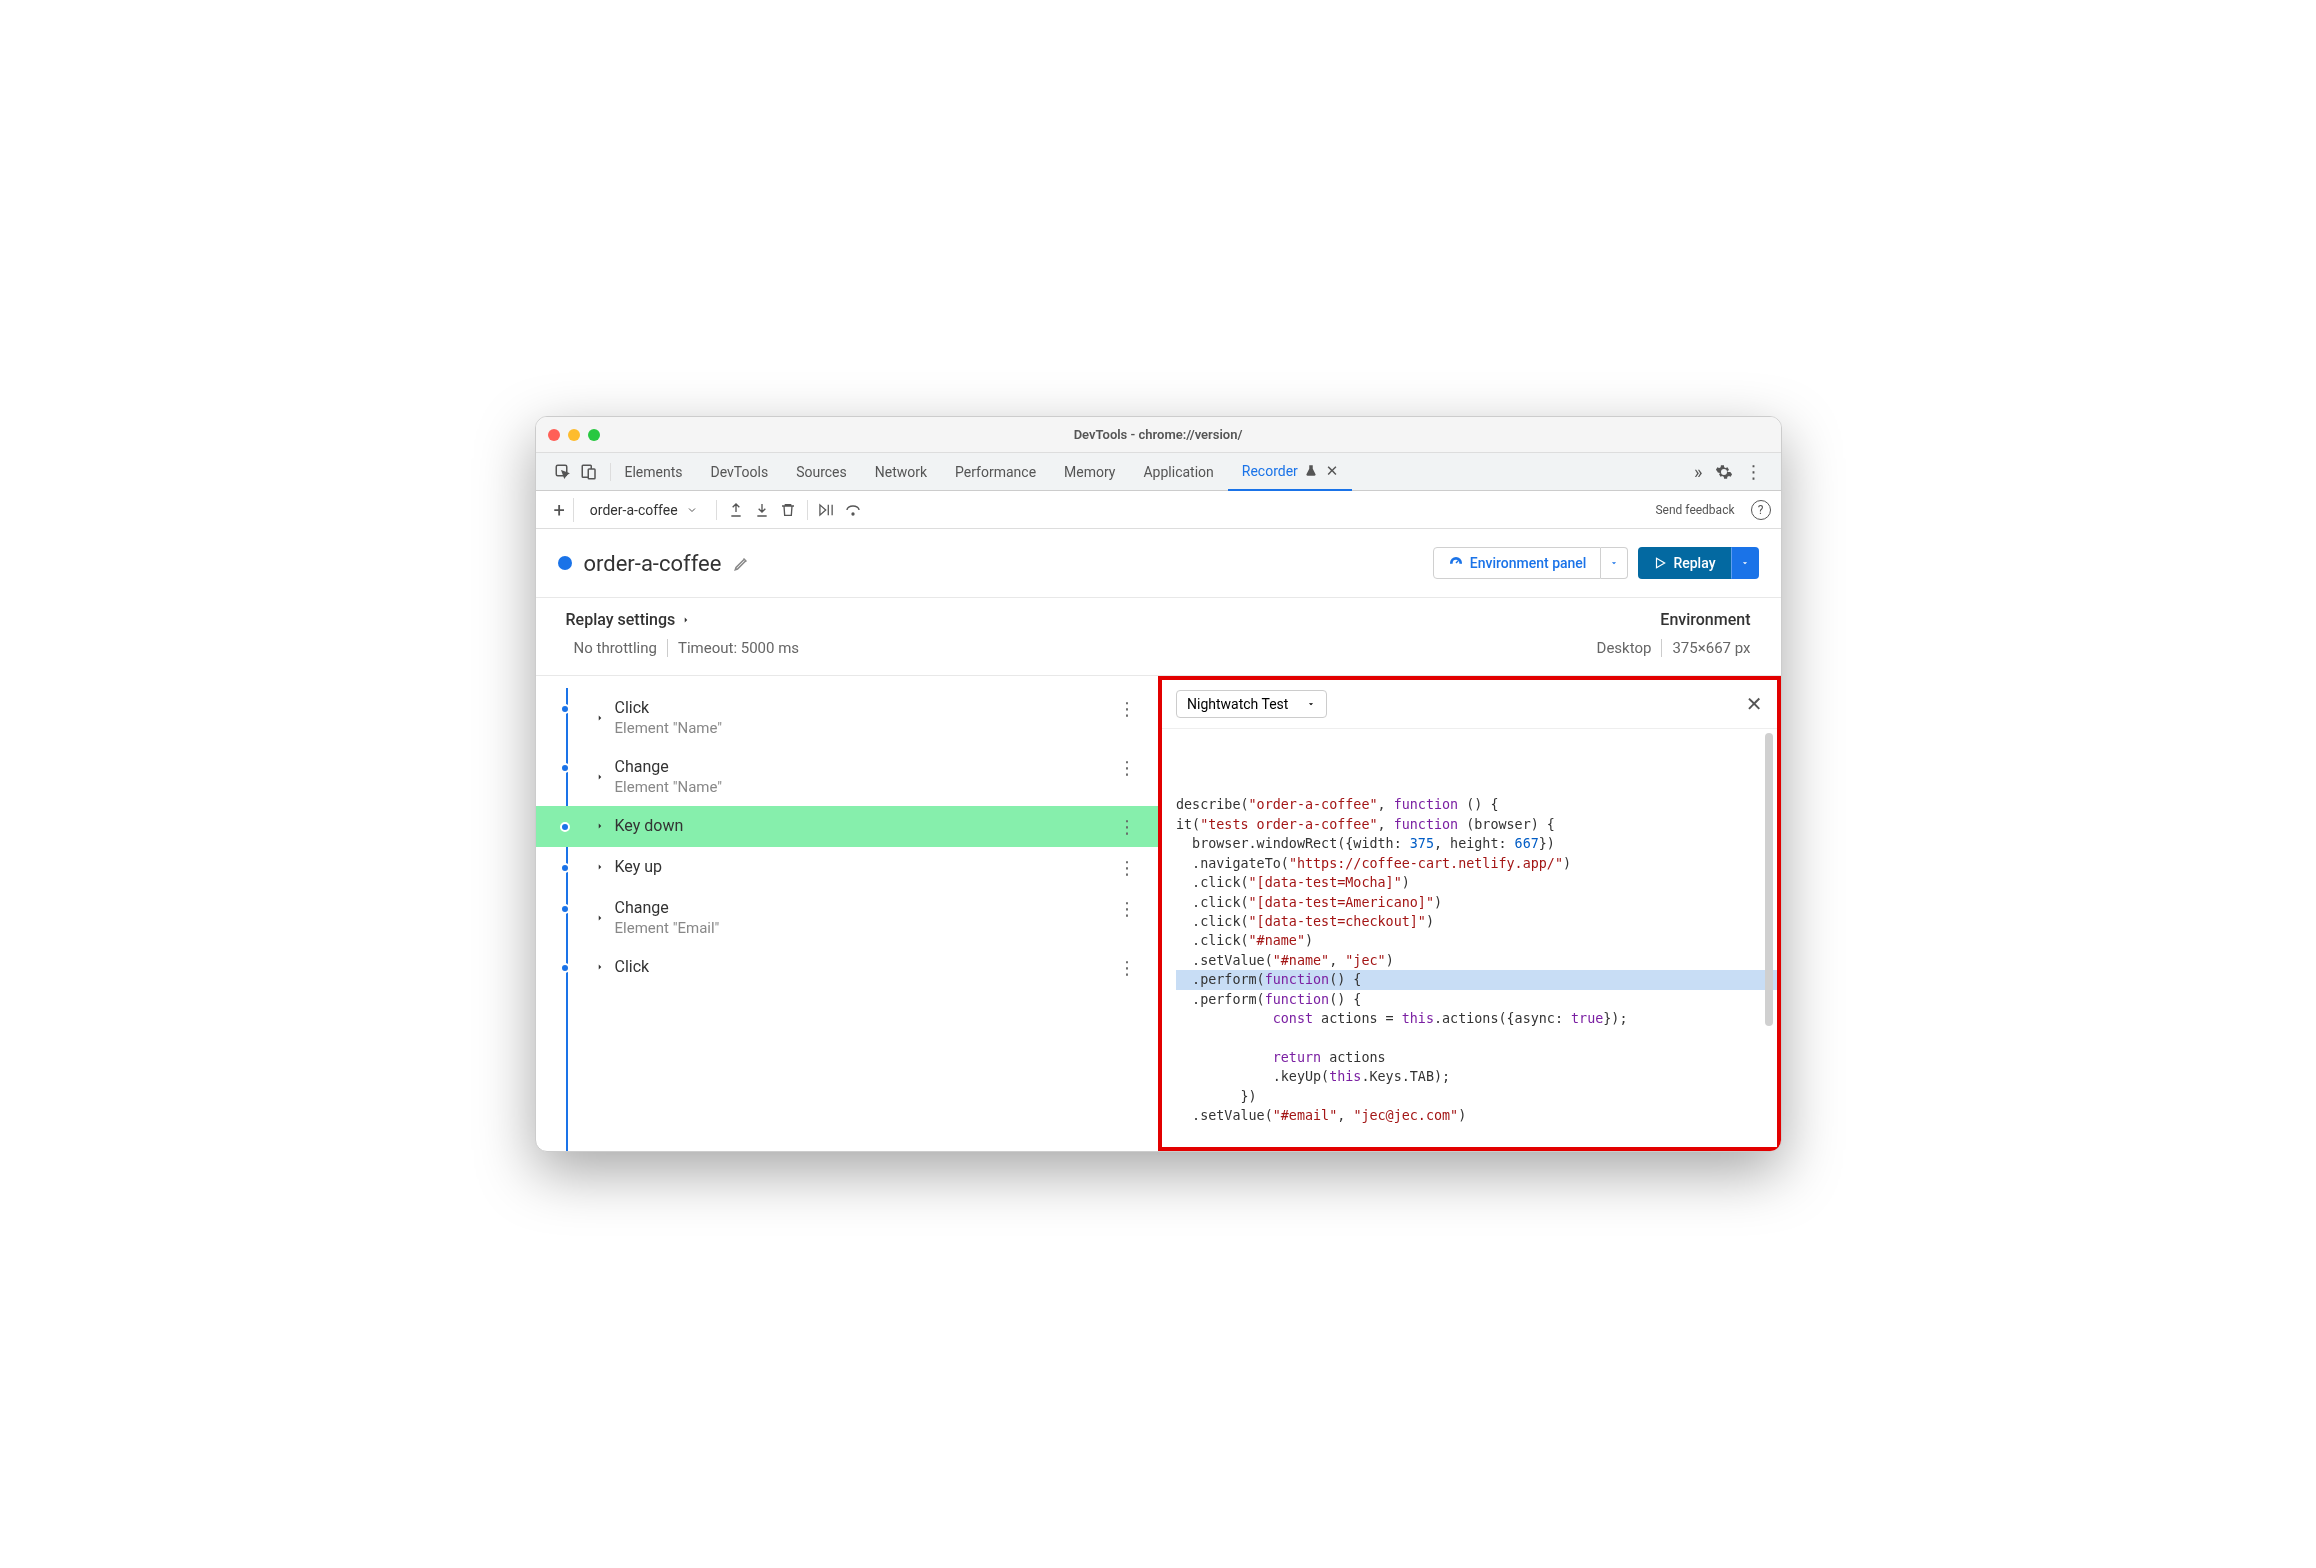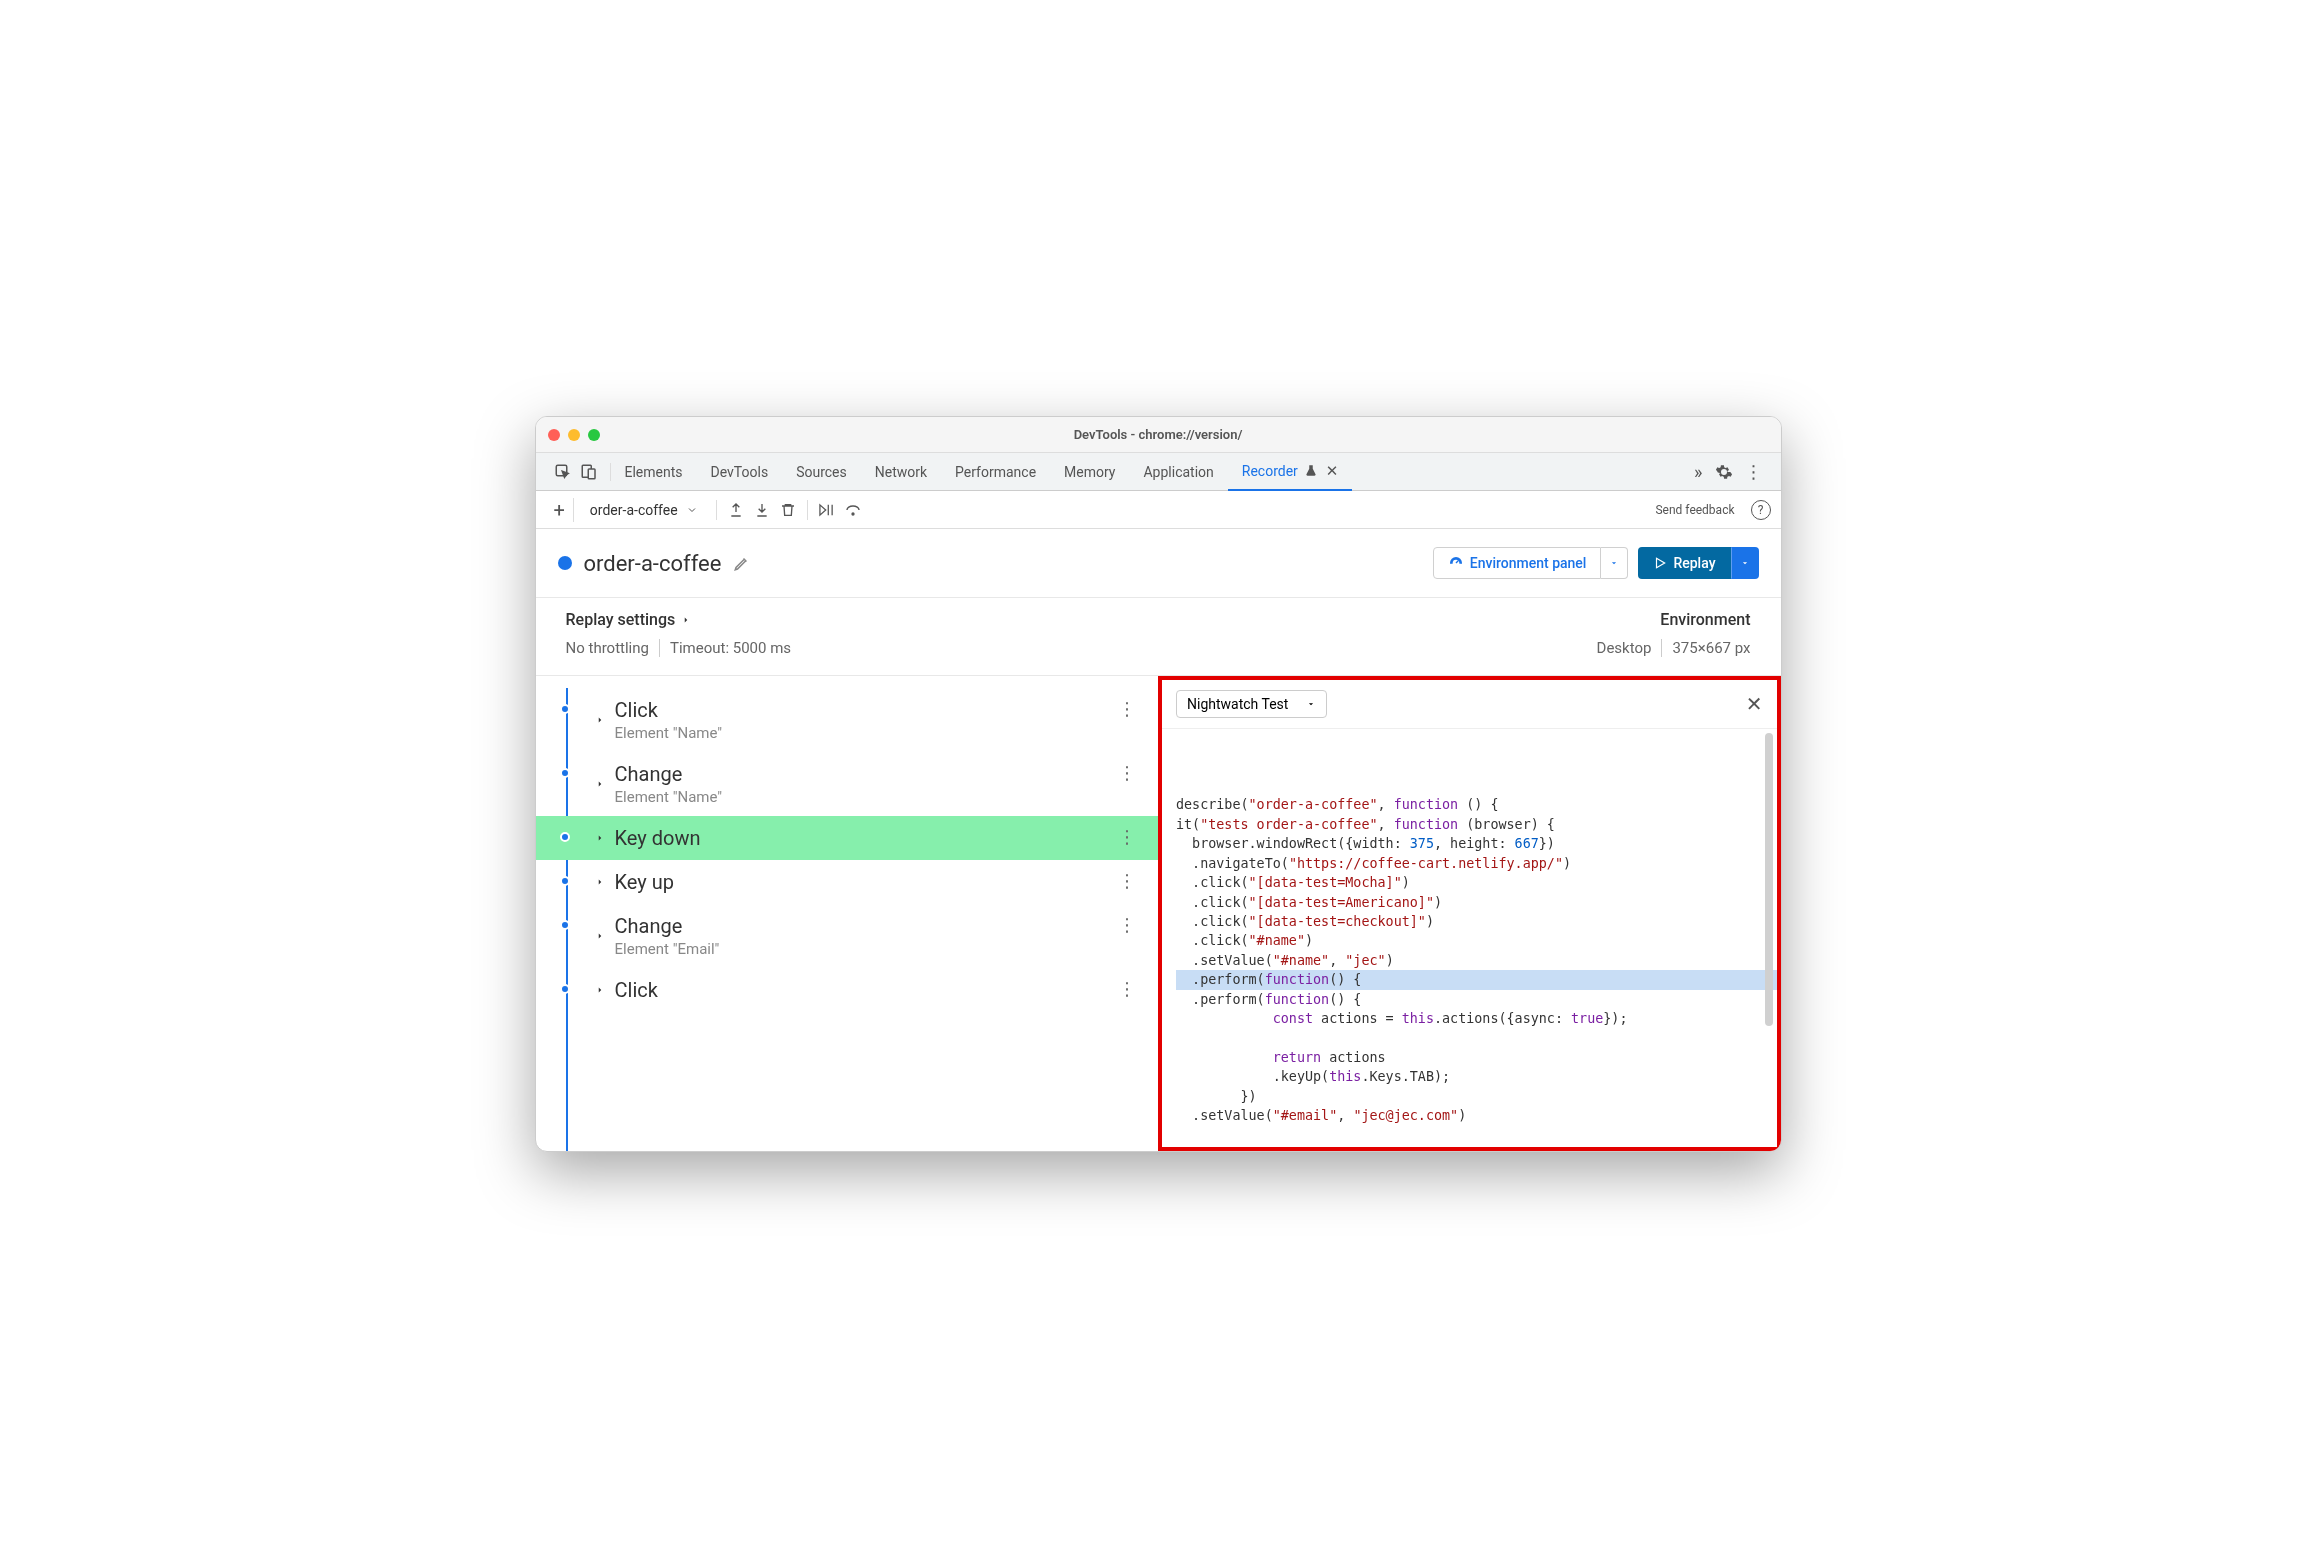--- a/index.html
+++ b/index.html
@@ -117,21 +117,21 @@
 .settings-row {
   display: flex;
   justify-content: space-between;
   padding: 12px 30px 4px 30px;
   font-size: 16px;
   color: #333;
 }
 .settings-label { display: flex; align-items: center; gap: 6px; font-weight: 500; }
 .settings-info {
   display: flex;
-  padding: 6px 30px 18px 30px;
+  padding: 6px 30px 18px 38px;
   font-size: 15px;
   color: #666;
   justify-content: space-between;
   border-bottom: 1px solid #e8e8e8;
 }
 .settings-info .left span + span::before,
 .settings-info .right span + span::before {
   content: "";
   border-left: 1px solid #ccc;
   margin: 0 10px;
@@ -171,21 +171,21 @@
 .timeline-dot {
   width: 10px; height: 10px;
   background: #1a73e8;
   border: 2px solid #fff;
   border-radius: 50%;
   z-index: 2;
   margin-top: 6px;
 }
 .step .content { flex: 1; display: flex; align-items: center; gap: 10px; }
 .step .chev-right { color: #333; }
-.step .title { font-size: 20px; color: #333; }
+.step .title { font-size: 16px; color: #333; }
 .step .subtitle { font-size: 15px; color: #888; margin-top: 2px; }
 .step .menu-dots { color: #666; padding: 0 10px; cursor: pointer; font-size: 18px; }
 .step .text-block { flex: 1; }
 .code-panel {
   position: absolute;
   right: 0;
   top: 0;
   bottom: 0;
   width: 50%;
   background: #fff;

